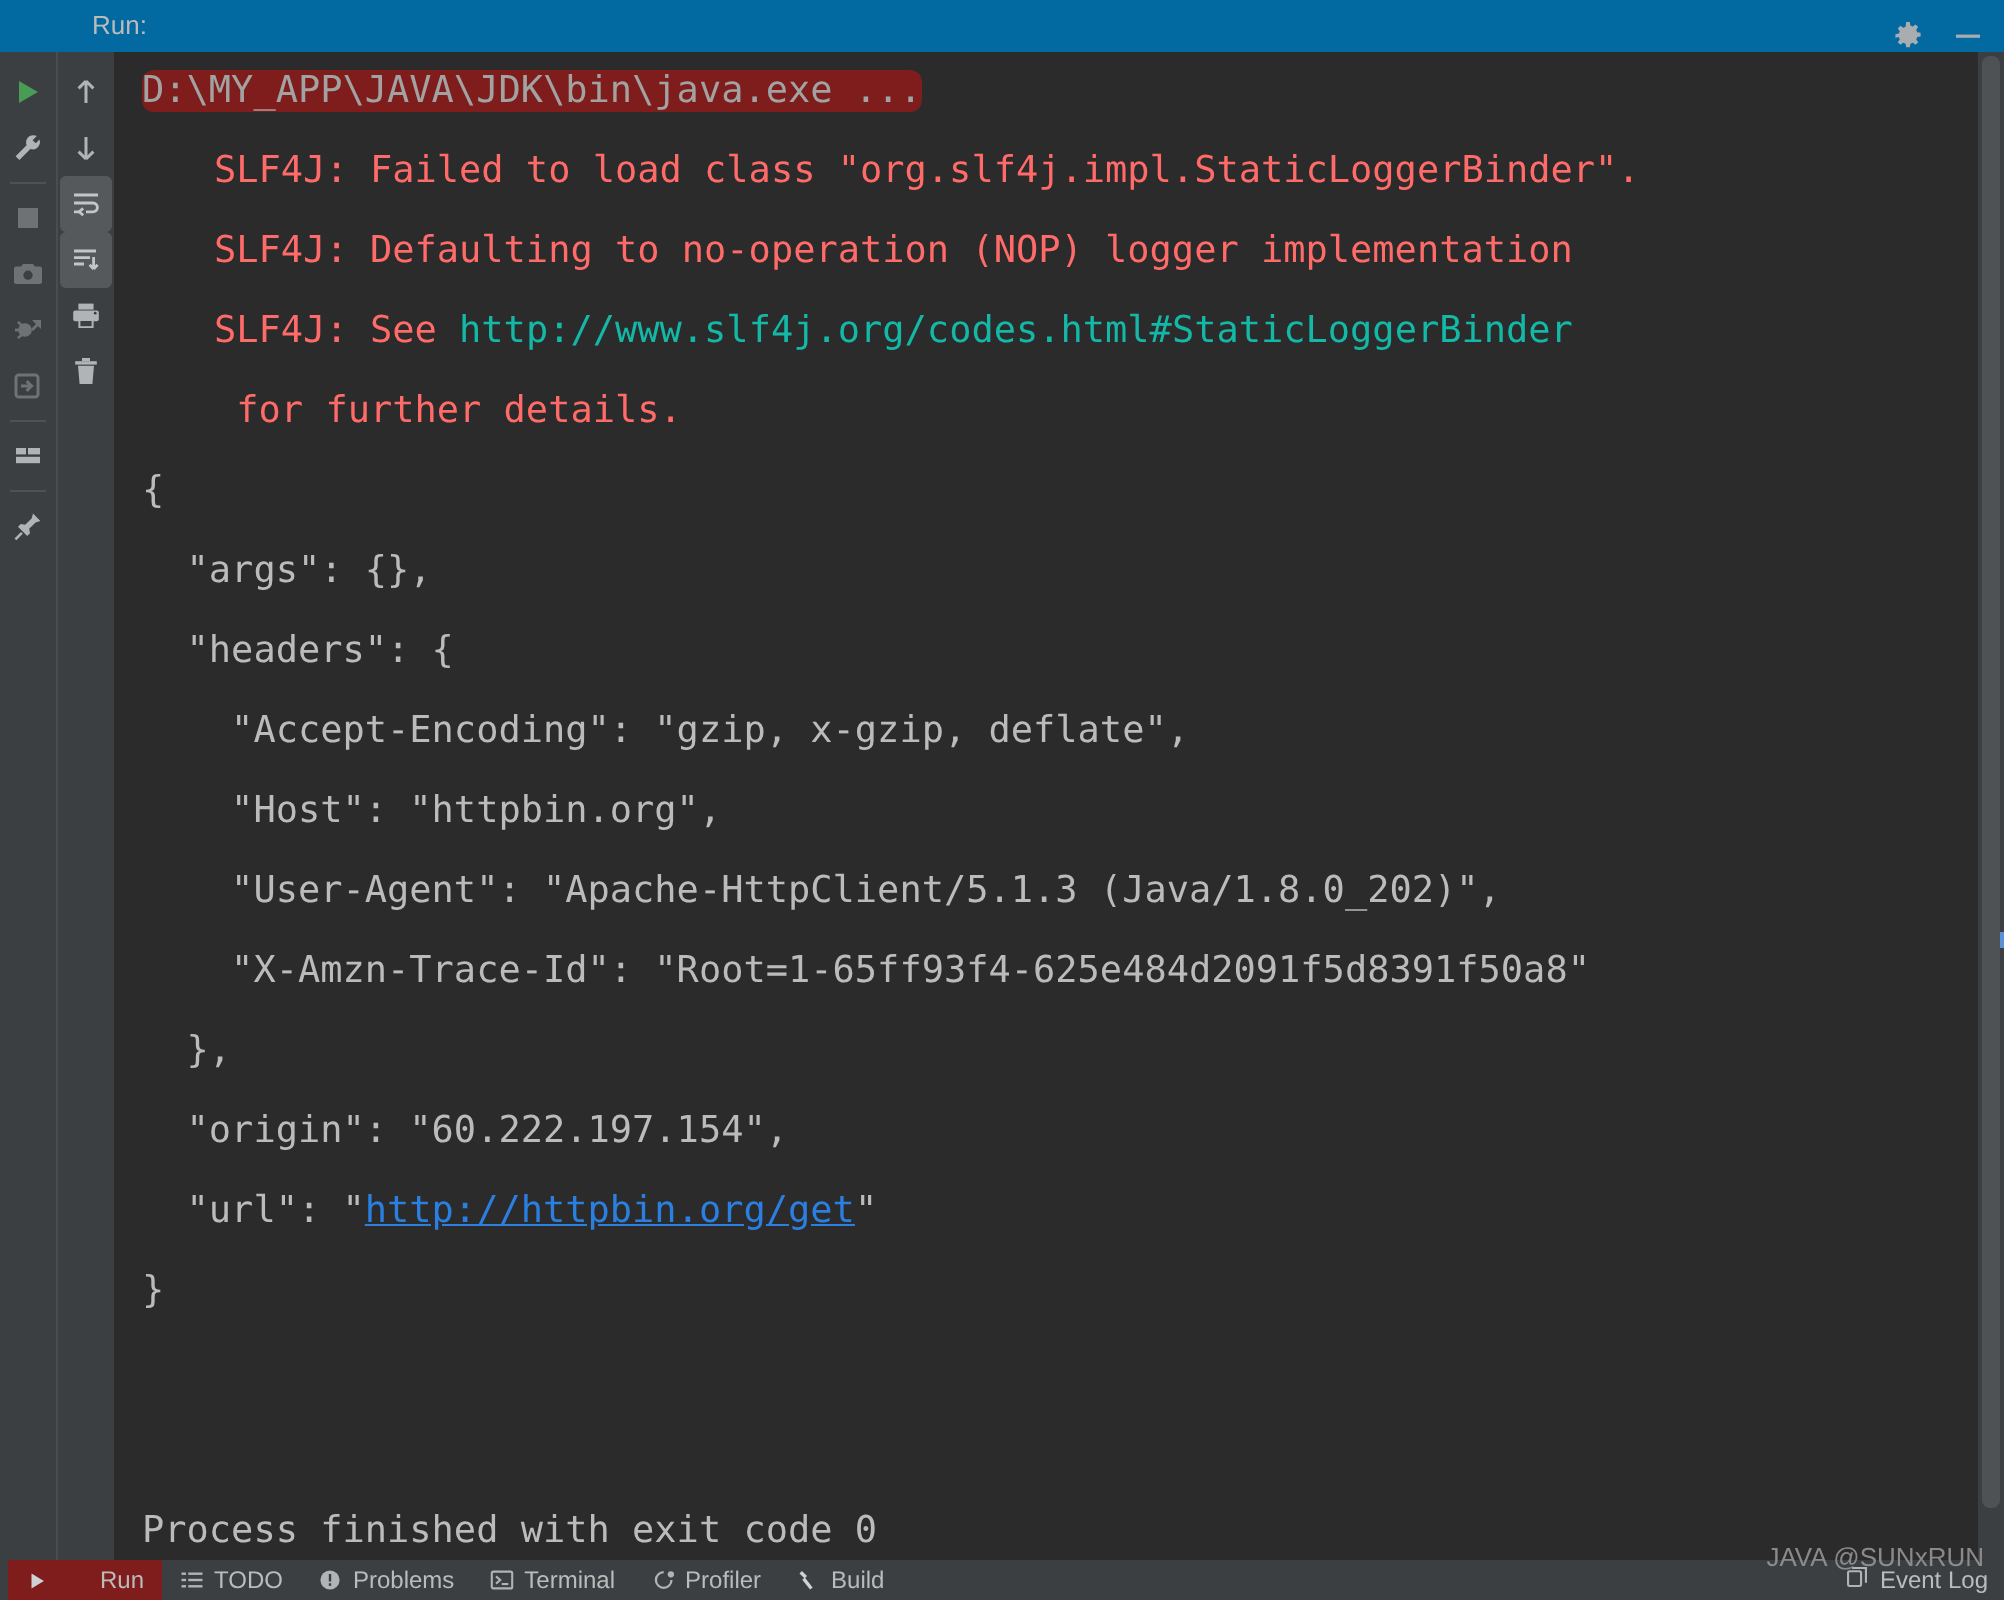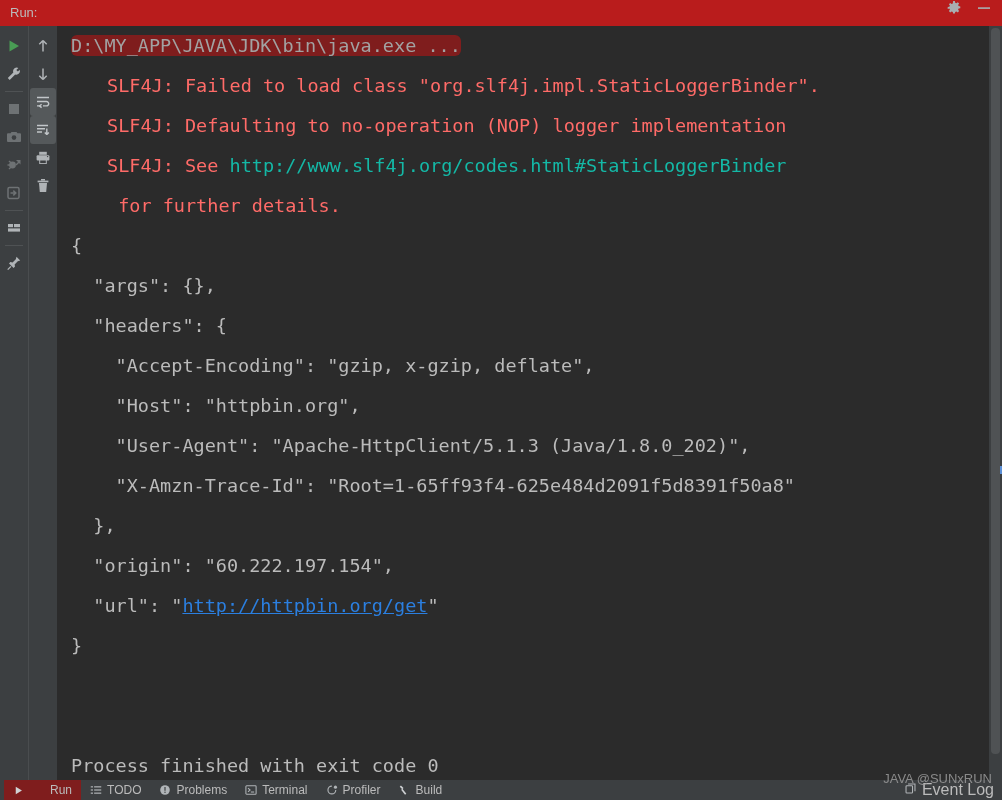--- a/index.html
+++ b/index.html
@@ -19,25 +19,26 @@
     width: 1002px;
     height: 800px;
     background: #3c3f41;
     display: flex;
     flex-direction: column;
   }
 
   
   .tabbar {
     height: 26px;
-    background: #b91c1c;
-    display: flex;
-    align-items: flex-start;
+    background: #0369a1;
+    display: flex;
+    align-items: flex-end;
     flex: 0 0 26px;
     position: relative;
+    padding-left: 36px;
   }
   .run-label {
     color: #bbbbbb;
     font-size: 13px;
     line-height: 26px;
     padding: 0 8px 0 10px;
     white-space: nowrap;
     user-select: none;
   }
   .tab {
@@ -173,25 +174,25 @@
     padding: 0 9px;
     height: 20px;
     color: #bbbbbb;
     font-size: 12px;
     white-space: nowrap;
   }
   .sb-item.active { background: #7f1d1d; gap: 26px; }
   .sb-spacer { flex: 1 1 auto; }
   .sb-right {
     display: flex;
-    align-items: flex-end;
+    align-items: center;
     gap: 5px;
     padding-right: 8px;
     color: #bbbbbb;
-    font-size: 16px;
+    font-size: 12px;
   }
   .watermark {
     position: absolute;
     right: 10px;
     bottom: 14px;
     color: #9a9a9a;
     font-size: 13px;
     opacity: .85;
     pointer-events: none;
     white-space: nowrap;

